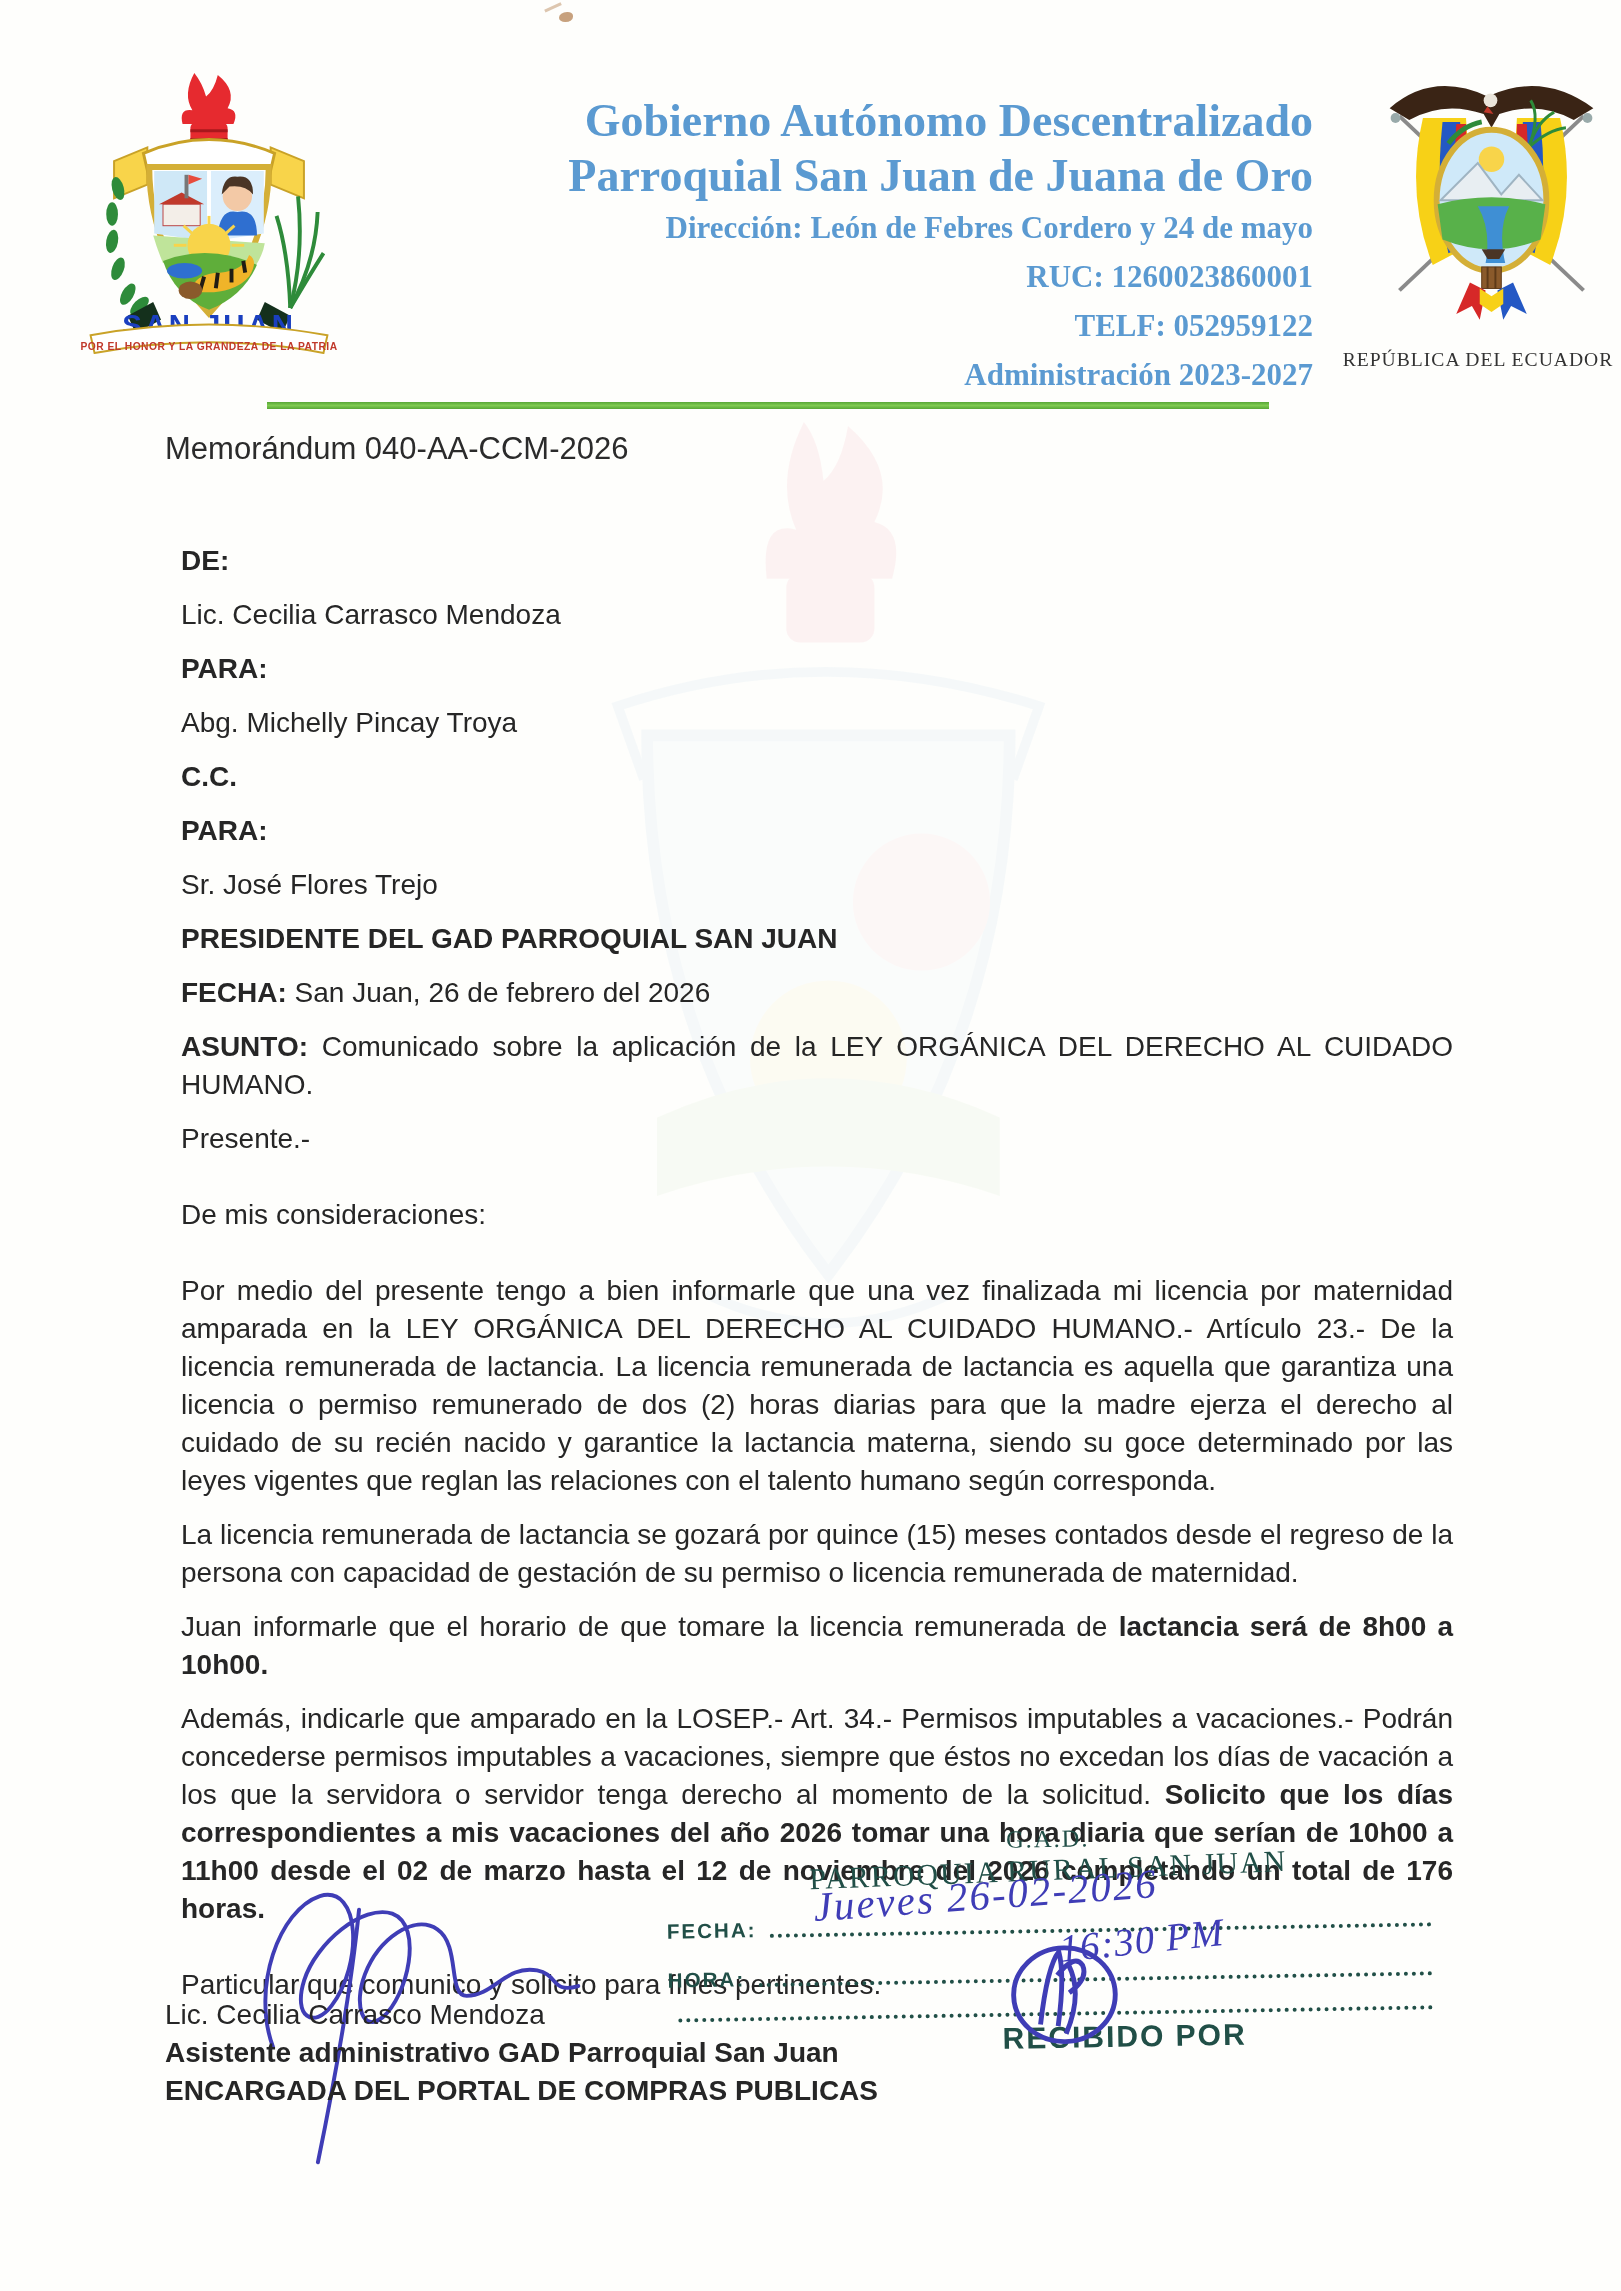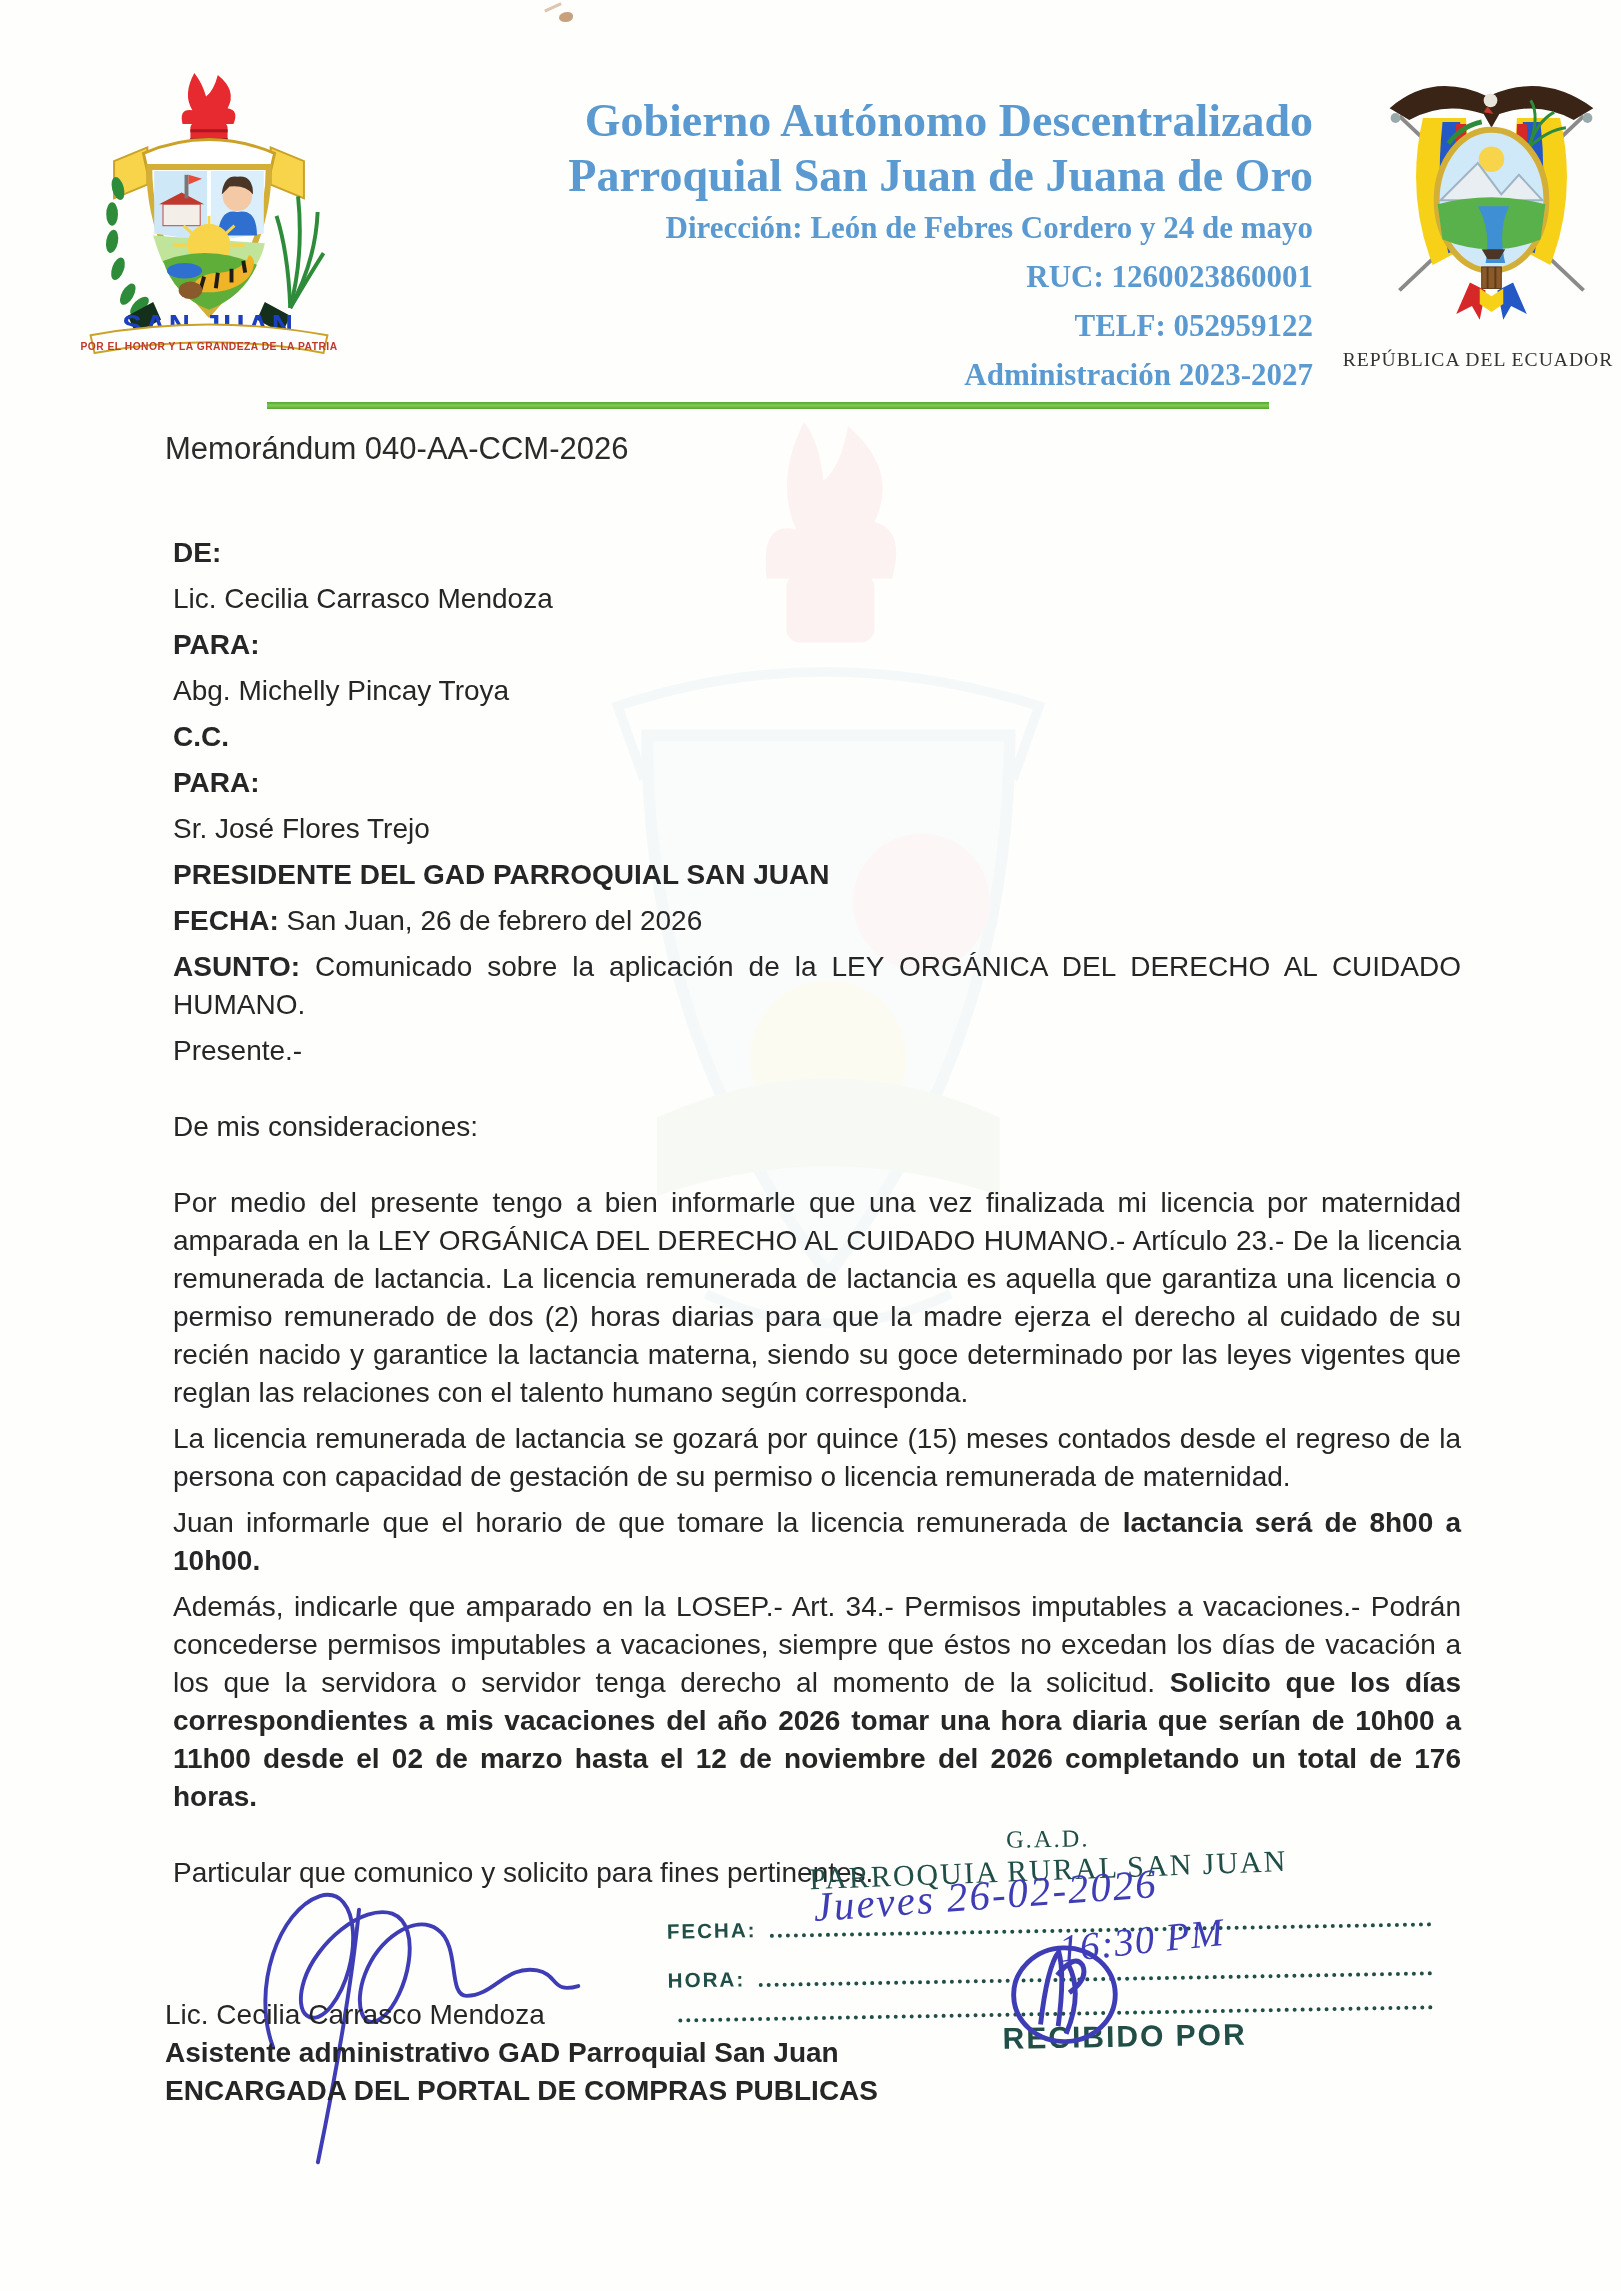--- a/index.html
+++ b/index.html
@@ -17,21 +17,21 @@
   .ht-big{font-size:46px;line-height:55px;}
   .ht-small{font-size:31px;line-height:49px;}
   .green-line{left:267px;top:402px;width:1002px;height:6.9px;
     background:linear-gradient(#57a636,#7fcb50,#57a636);}
   .seal-caption{left:1341px;top:325px;width:274px;text-align:center;
     font-family:"Liberation Serif", serif;font-size:19.6px;letter-spacing:1px;color:#333;margin-top:24px;}
   
   .memo-number{left:165px;top:431px;width:1304px;text-align:left;
     font-size:31px;color:#2b2b2b;}
   .doc-body{left:165px;top:526px;width:1304px;font-size:28px;line-height:38px;}
-  .doc-body div,.doc-body p{margin:8px;}
+  .doc-body div,.doc-body p{margin:16px;}
   .b{font-weight:bold;}
   .tight{font-weight:bold;font-size:27.4px;letter-spacing:-0.6px;white-space:nowrap;}
   .just{text-align:justify;}
   .gap-top{margin-top:38px !important;}
   
   .sig-block{left:165px;top:1996px;width:745px;font-size:28px;line-height:38px;}
   .sig-svg{left:214px;top:1851px;pointer-events:none;}
   
   .stamp{left:667px;top:1825px;width:765px;color:#214f47;transform:rotate(-1deg);}
   .stamp .org1{text-align:center;font-size:24.5px;letter-spacing:2px;font-family:"Liberation Serif", serif;}

